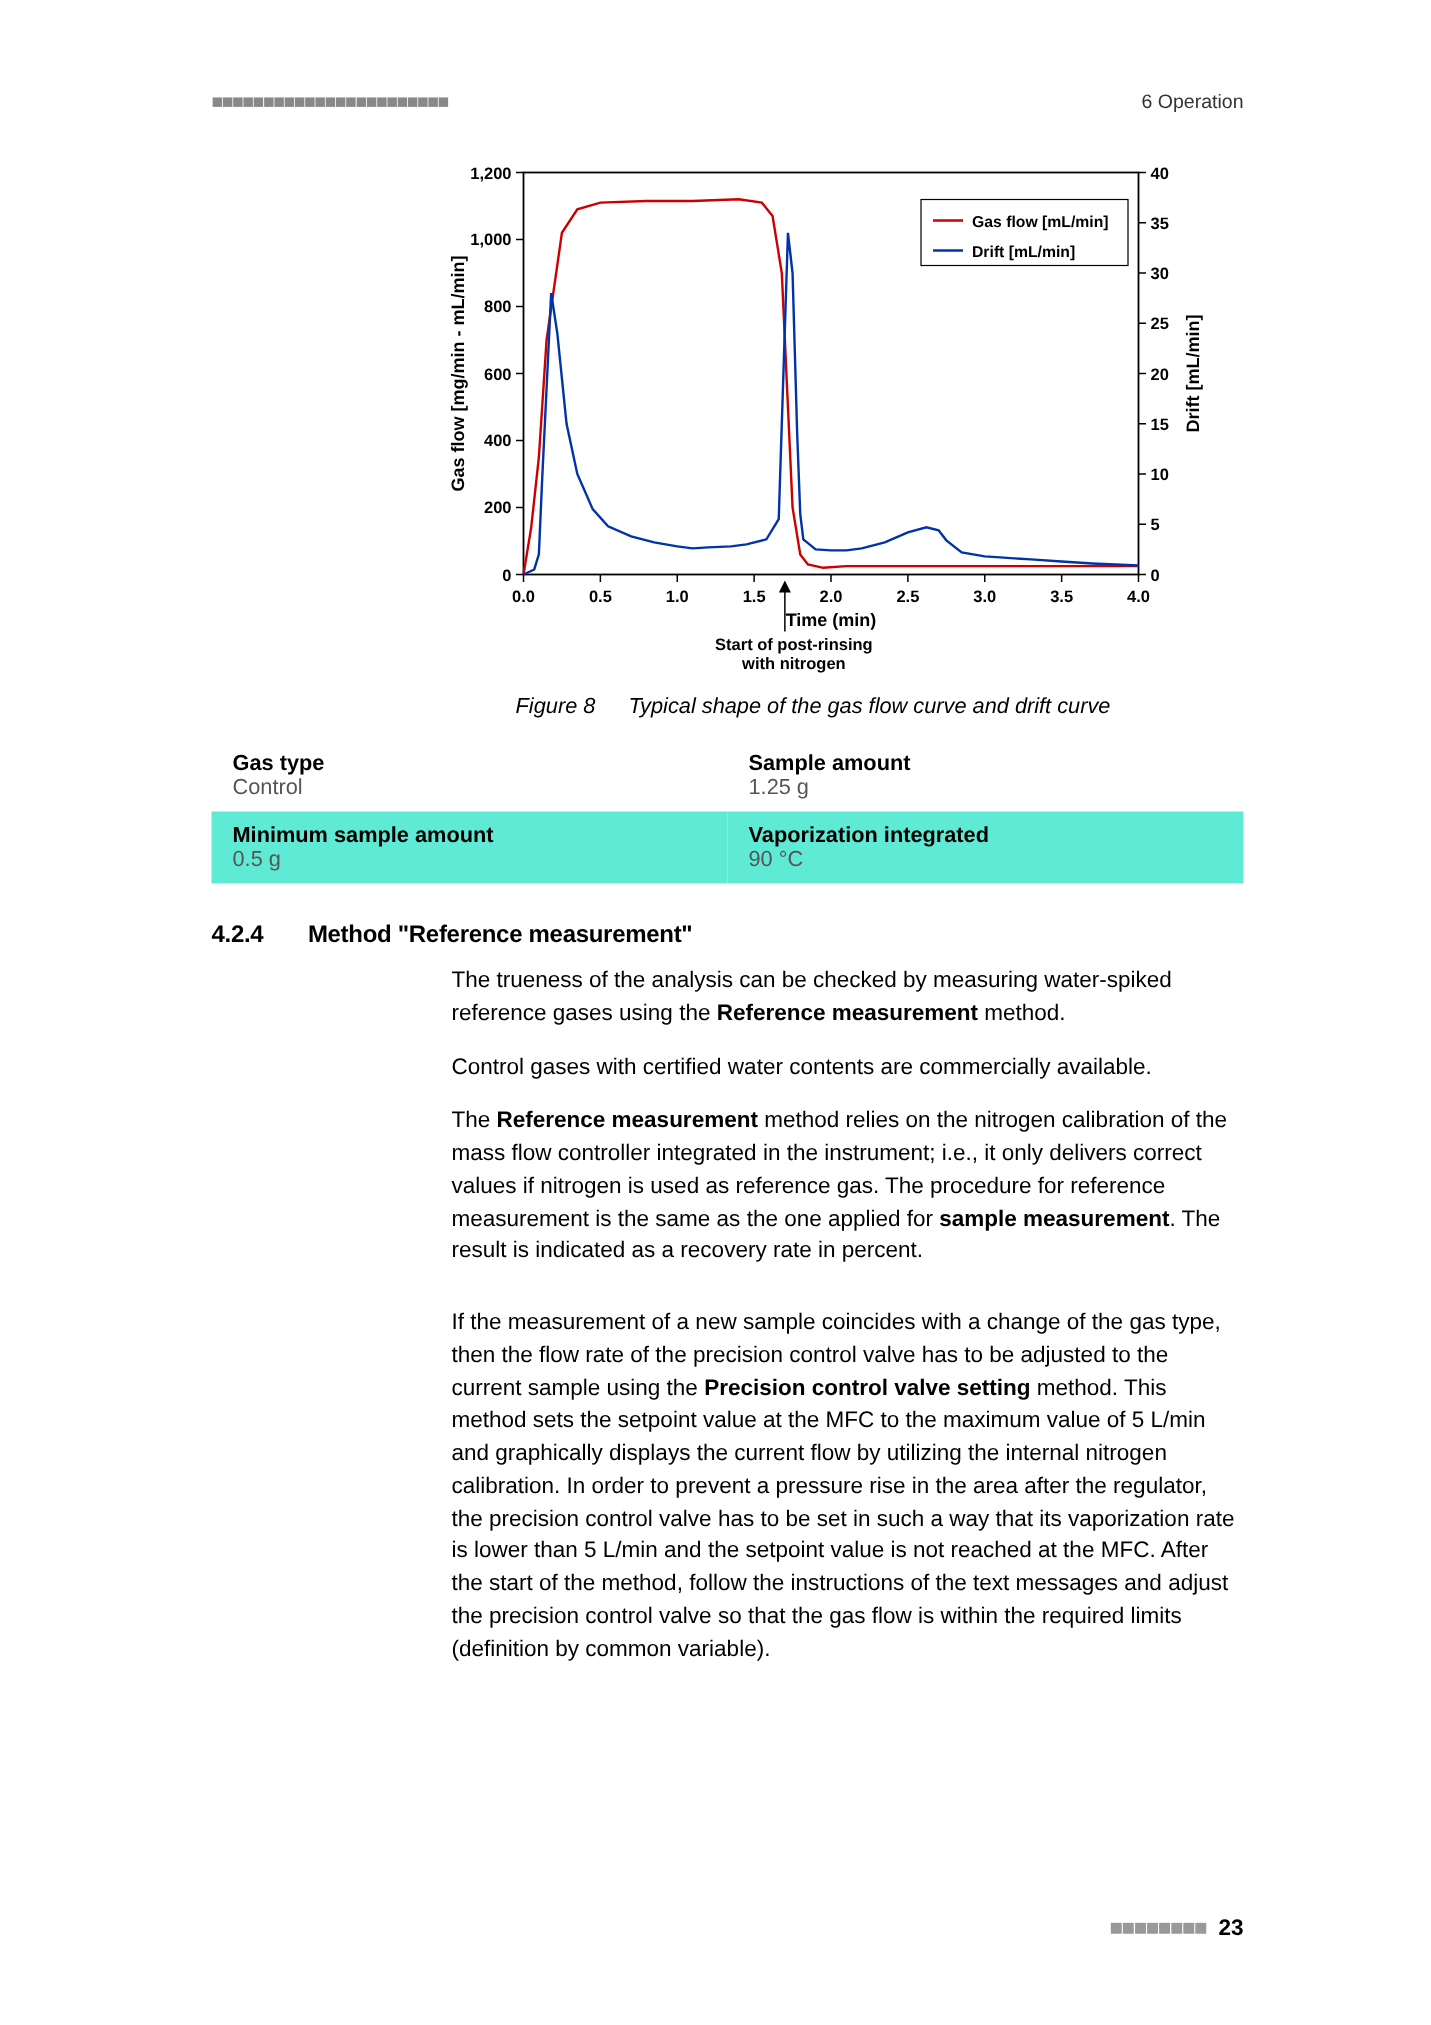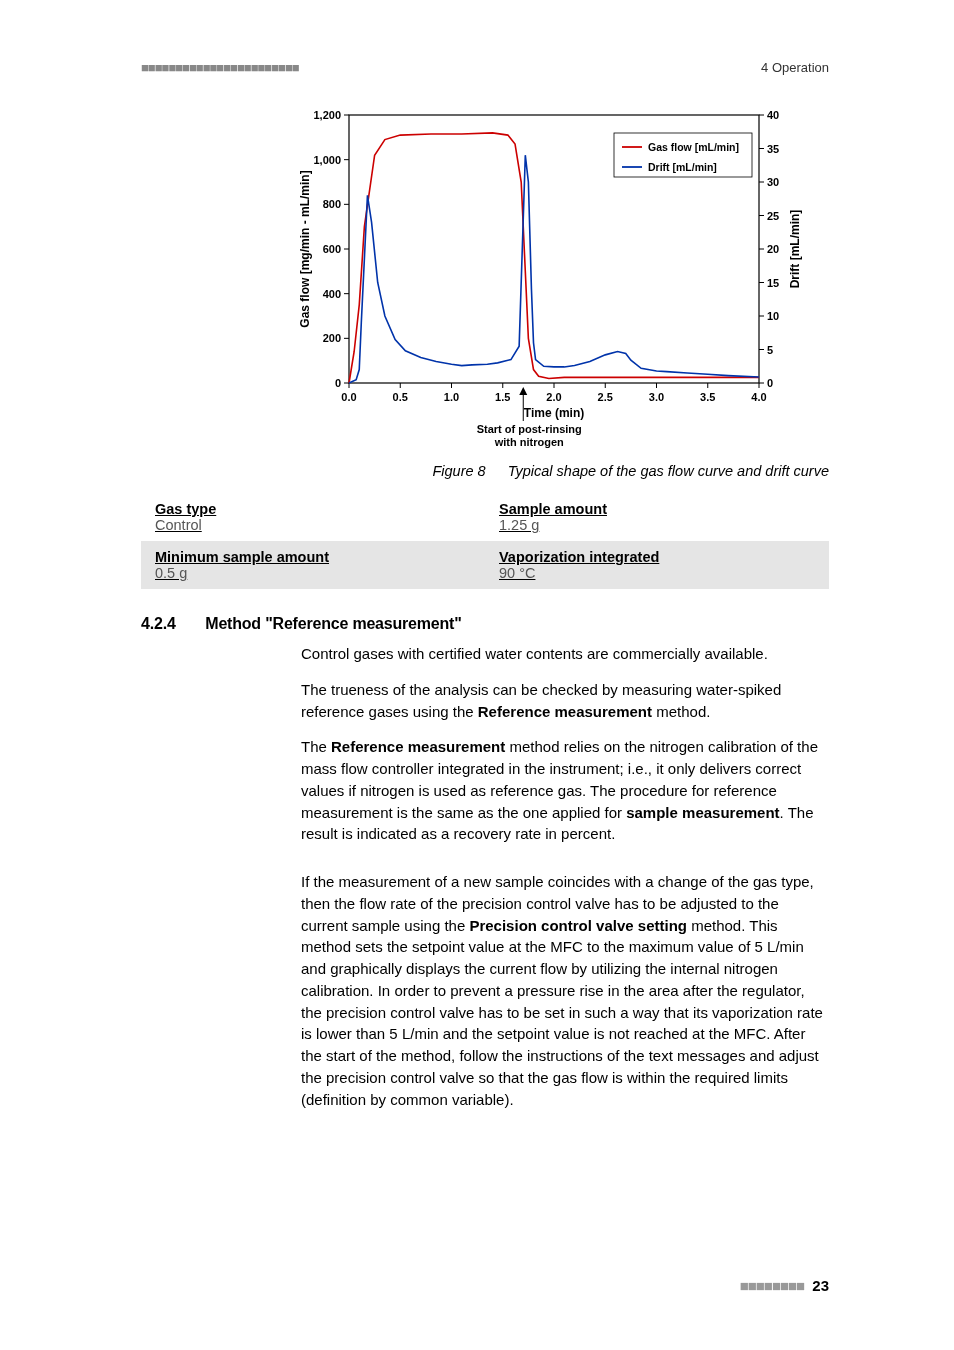--- a/index.html
+++ b/index.html
@@ -19,39 +19,38 @@
     font-size: 13px;
     color: #333;
     margin-bottom: 30px;
   }
   .header-dots { color: #888; letter-spacing: -1px; }
   .chart-box {
     margin-left: 150px;
     margin-bottom: 8px;
   }
   .caption {
-    text-align: right;
+    text-align: center;
     margin-left: 114px;
     font-style: italic;
     font-size: 14.5px;
     margin-top: 6px;
     margin-bottom: 14px;
   }
   .caption .fig { font-style: italic; margin-right: 18px; }
   .info-grid {
     display: grid;
     grid-template-columns: 1fr 1fr;
     font-size: 14.5px;
-    text-decoration: underline;
   }
   .info-row {
     display: contents;
   }
   .info-cell { padding: 8px 10px 8px 14px; }
-  .info-row.gray .info-cell { background: #e5e5e5; }
+  .info-row.gray .info-cell { background: #5eead4; }
   .info-label { font-weight: bold; }
   .info-value { color: #555; }
   .section {
     margin-top: 26px;
   }
   .sect-title {
     font-size: 16px;
     font-weight: 900;
     letter-spacing: -0.2px;
     margin-bottom: 10px;
@@ -74,21 +73,21 @@
     margin-top: 16px;
   }
   .footer .dots { color: #999; letter-spacing: -1px; font-weight: normal; margin-right: 4px; }
   svg { display: block; }
 </style>
 </head>
 <body>
 
 <div class="header-row">
   <span class="header-dots">■■■■■■■■■■■■■■■■■■■■■■■</span>
-  <span>4 Operation</span>
+  <span>6 Operation</span>
 </div>
 
 <div class="chart-box">
   <svg id="chart-svg" width="520" height="350">
       <rect x="58" y="10" width="410" height="268" fill="none" stroke="#000" stroke-width="1.2"></rect>
       <line x1="53" y1="278" x2="58" y2="278" stroke="#000"></line>
       <text x="50" y="282" text-anchor="end" font-size="11" font-weight="bold" font-family="Arial">0</text>
       <line x1="53" y1="233.33333333333334" x2="58" y2="233.33333333333334" stroke="#000"></line>
       <text x="50" y="237.33333333333334" text-anchor="end" font-size="11" font-weight="bold" font-family="Arial">200</text>
       <line x1="53" y1="188.66666666666669" x2="58" y2="188.66666666666669" stroke="#000"></line>
@@ -181,24 +180,24 @@
     </div>
   </div>
 </div>
 
 <div class="section">
   <div class="sect-title">
     <span class="sect-num">4.2.4</span>
     <span>Method "Reference measurement"</span>
   </div>
   <div class="body-copy">
-    <p>Control gases with certified water contents are commercially available.</p>
     <p>
       <span>The trueness of the analysis can be checked by measuring water-spiked reference gases using the </span><b>Reference measurement</b><span> method.</span>
     </p>
+    <p>Control gases with certified water contents are commercially available.</p>
     <p>
       <span>The </span><b>Reference measurement</b><span> method relies on the nitrogen calibration of the mass flow controller integrated in the instrument; i.e., it only delivers correct values if nitrogen is used as reference gas. The procedure for reference measurement is the same as the one applied for </span><b>sample measurement</b><span>. The result is indicated as a recovery rate in percent.</span>
     </p>
   </div>
 </div>
 
 <div class="section">
   <div class="body-copy">
     <p>
       <span>If the measurement of a new sample coincides with a change of the gas type, then the flow rate of the precision control valve has to be adjusted to the current sample using the </span><b>Precision control valve setting</b><span> method. This method sets the setpoint value at the MFC to the maximum value of 5 L/min and graphically displays the current flow by utilizing the internal nitrogen calibration. In order to prevent a pressure rise in the area after the regulator, the precision control valve has to be set in such a way that its vaporization rate is lower than 5 L/min and the setpoint value is not reached at the MFC. After the start of the method, follow the instructions of the text messages and adjust the precision control valve so that the gas flow is within the required limits (definition by common variable).</span>

